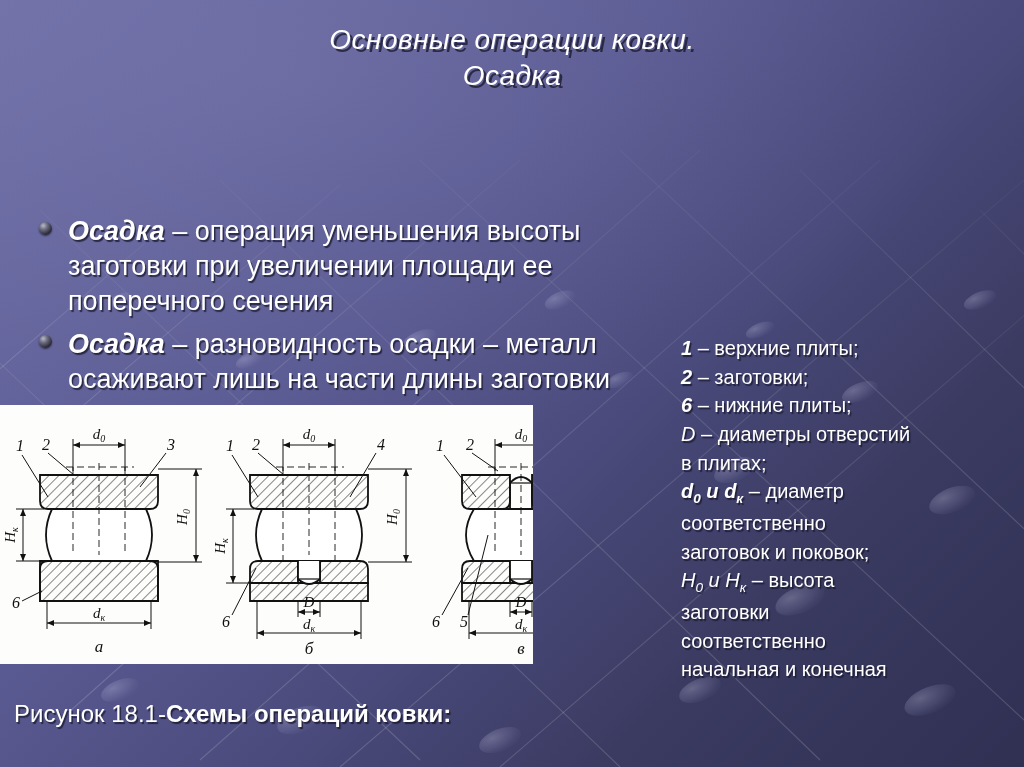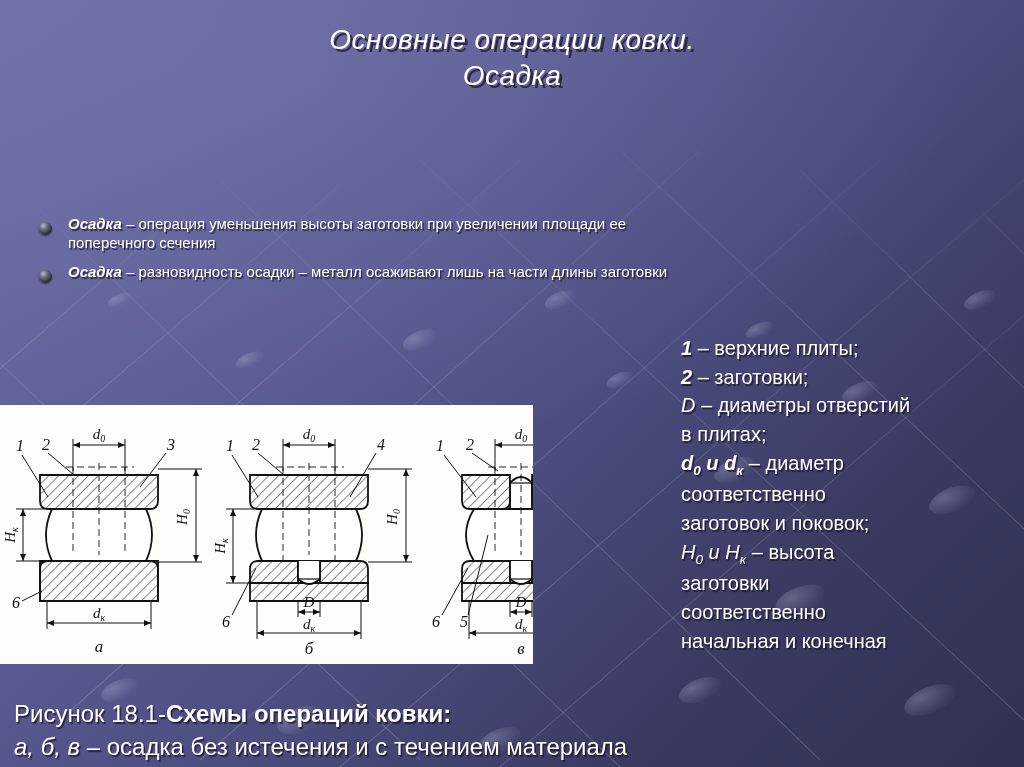--- a/index.html
+++ b/index.html
@@ -45,21 +45,21 @@
   
   #bullets {
     position: absolute;
     left: 36px; top: 214px;
     width: 640px;
   }
   .bullet-row {
     position: relative;
     padding-left: 32px;
     margin-bottom: 9px;
-    font-size: 15px;
+    font-size: 27px;
     color: #ffffff;
     line-height: 1.29;
     text-shadow: 1.5px 1.5px 1px rgba(20,20,40,0.75);
   }
   .bullet-dot {
     position: absolute;
     left: 3px; top: 8px;
     width: 13px; height: 13px;
     border-radius: 50%;
     background: radial-gradient(circle at 33% 28%, #b9b9c9 0%, #6c6c80 32%, #2b2b3a 70%, #15151f 100%);
@@ -179,20 +179,21 @@
     </div>
     <div class="bullet-row">
       <span class="bullet-dot"></span>
       <span class="lead">Осадка</span><span> – разновидность осадки – металл осаживают лишь на части длины заготовки</span>
     </div>
   </div>
 
   <div id="legend">
     <div class="legend-line"><span class="sym">1</span><span> – верхние плиты;</span></div>
     <div class="legend-line"><span class="sym">2</span><span> – заготовки;</span></div>
+    <div class="legend-line"><span class="sym">6</span><span> – нижние плиты;</span></div>
     <div class="legend-line"><span class="sym-i">D</span><span> – диаметры отверстий</span></div>
     <div class="legend-line"><span>в плитах;</span></div>
     <div class="legend-line"><span class="sym"><i>d</i><sub>0</sub> и <i>d</i><sub>к</sub></span><span> – диаметр</span></div>
     <div class="legend-line"><span>соответственно</span></div>
     <div class="legend-line"><span>заготовок и поковок;</span></div>
     <div class="legend-line"><span class="sym-i"><i>H</i><sub>0</sub> и <i>H</i><sub>к</sub></span><span> – высота</span></div>
     <div class="legend-line"><span>заготовки</span></div>
     <div class="legend-line"><span>соответственно</span></div>
     <div class="legend-line"><span>начальная и конечная</span></div>
   </div>
@@ -429,16 +430,15 @@
           <text x="10" y="222" font-size="16" fill="#111" stroke="none">6</text>
           <text x="38" y="222" font-size="16" fill="#111" stroke="none">5</text>
           <text x="99" y="249" font-size="17" text-anchor="middle" fill="#111" stroke="none">в</text>
         </g>
       </g>
     </svg>
   </div>
 
   <div id="caption">
     <div><span>Рисунок 18.1-</span><span class="cap-bold">Схемы операций ковки:</span></div>
-    <div><span class="cap-ital">а, б, в</span><span> – осадка без истечения и с течением материала</span></div>
   </div>
 
 </div>
 
 </body></html>

